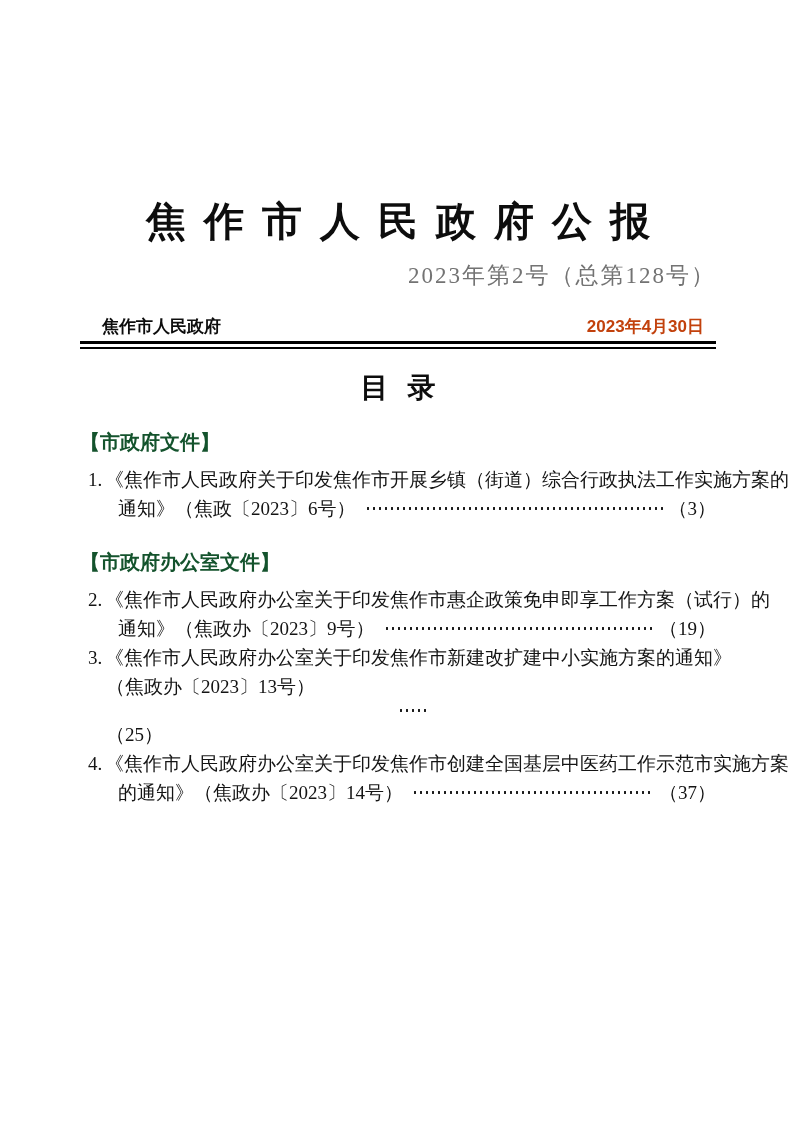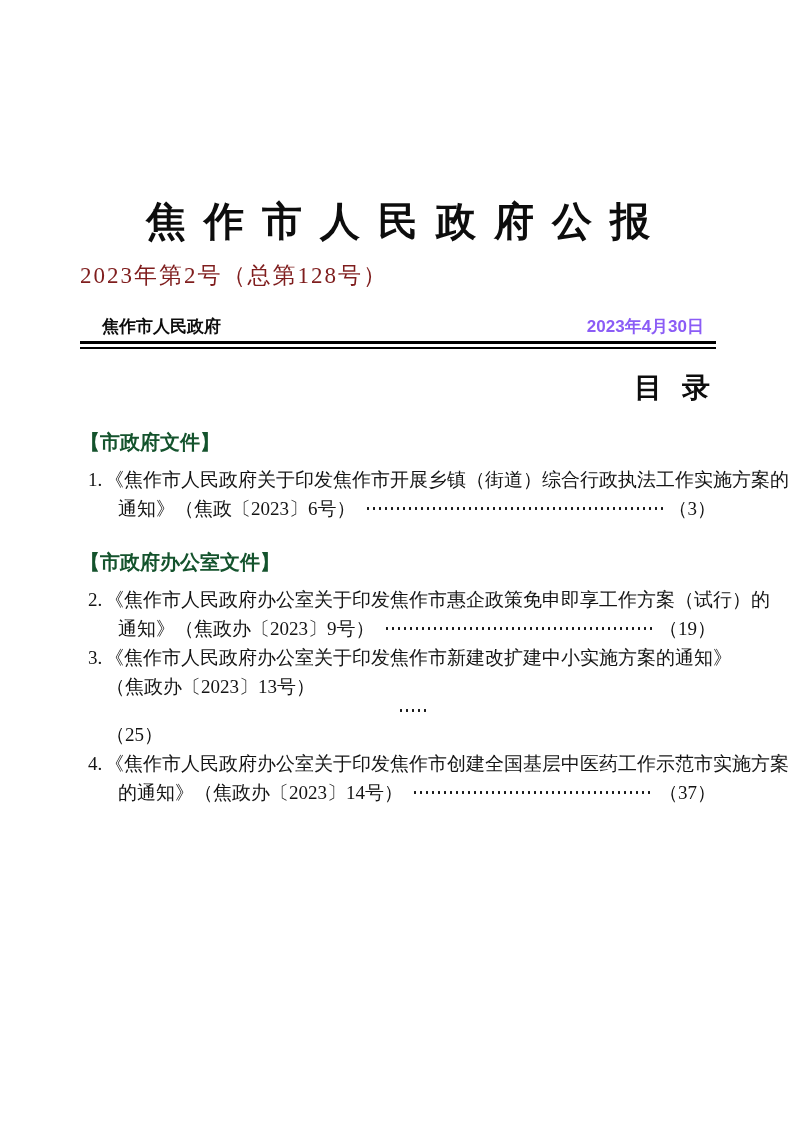--- a/index.html
+++ b/index.html
@@ -29,55 +29,55 @@
     text-indent: 18px;
     color: #0d0d0d;
     white-space: nowrap;
   }
   .issue-line {
     margin-top: 17px;
     font-family: "Liberation Serif", "DejaVu Serif", serif;
     font-size: 23px;
     line-height: 30px;
     letter-spacing: 2px;
-    text-align: left;
-    color: #7f1d1d;
+    text-align: right;
+    color: #737373;
   }
   
   .header-bar {
     margin-top: 24px;
     display: flex;
     justify-content: space-between;
     align-items: baseline;
     padding: 0 12px 0 22px;
     line-height: 24px;
   }
   .publisher {
     font-family: "Liberation Sans", "DejaVu Sans", sans-serif;
     font-weight: 700;
     font-size: 17px;
     color: #0d0d0d;
   }
   .pub-date {
     font-family: "Liberation Sans", "DejaVu Sans", sans-serif;
     font-weight: 600;
     font-size: 17px;
-    color: #8b5cf6;
+    color: #c2410c;
   }
   .double-rule { margin-top: 2px; }
   .rule-thick { height: 3px; background: #000; }
   .rule-thin  { height: 2px; background: #000; margin-top: 3px; }
   
   .toc-title {
     margin-top: 20px;
-    font-family: Liberation Sans, sans-serif;
+    font-family: Liberation Serif, serif;
     font-weight: 700;
     font-size: 28px;
     line-height: 38px;
-    text-align: right;
+    text-align: center;
     letter-spacing: 6px;
     text-indent: 6px;
     color: #0d0d0d;
     white-space: nowrap;
   }
   
   .toc-section { margin-top: 22px; }
   .toc-section + .toc-section { margin-top: 26px; }
   .sec-header {
     font-family: "Liberation Sans", "DejaVu Sans", sans-serif;

